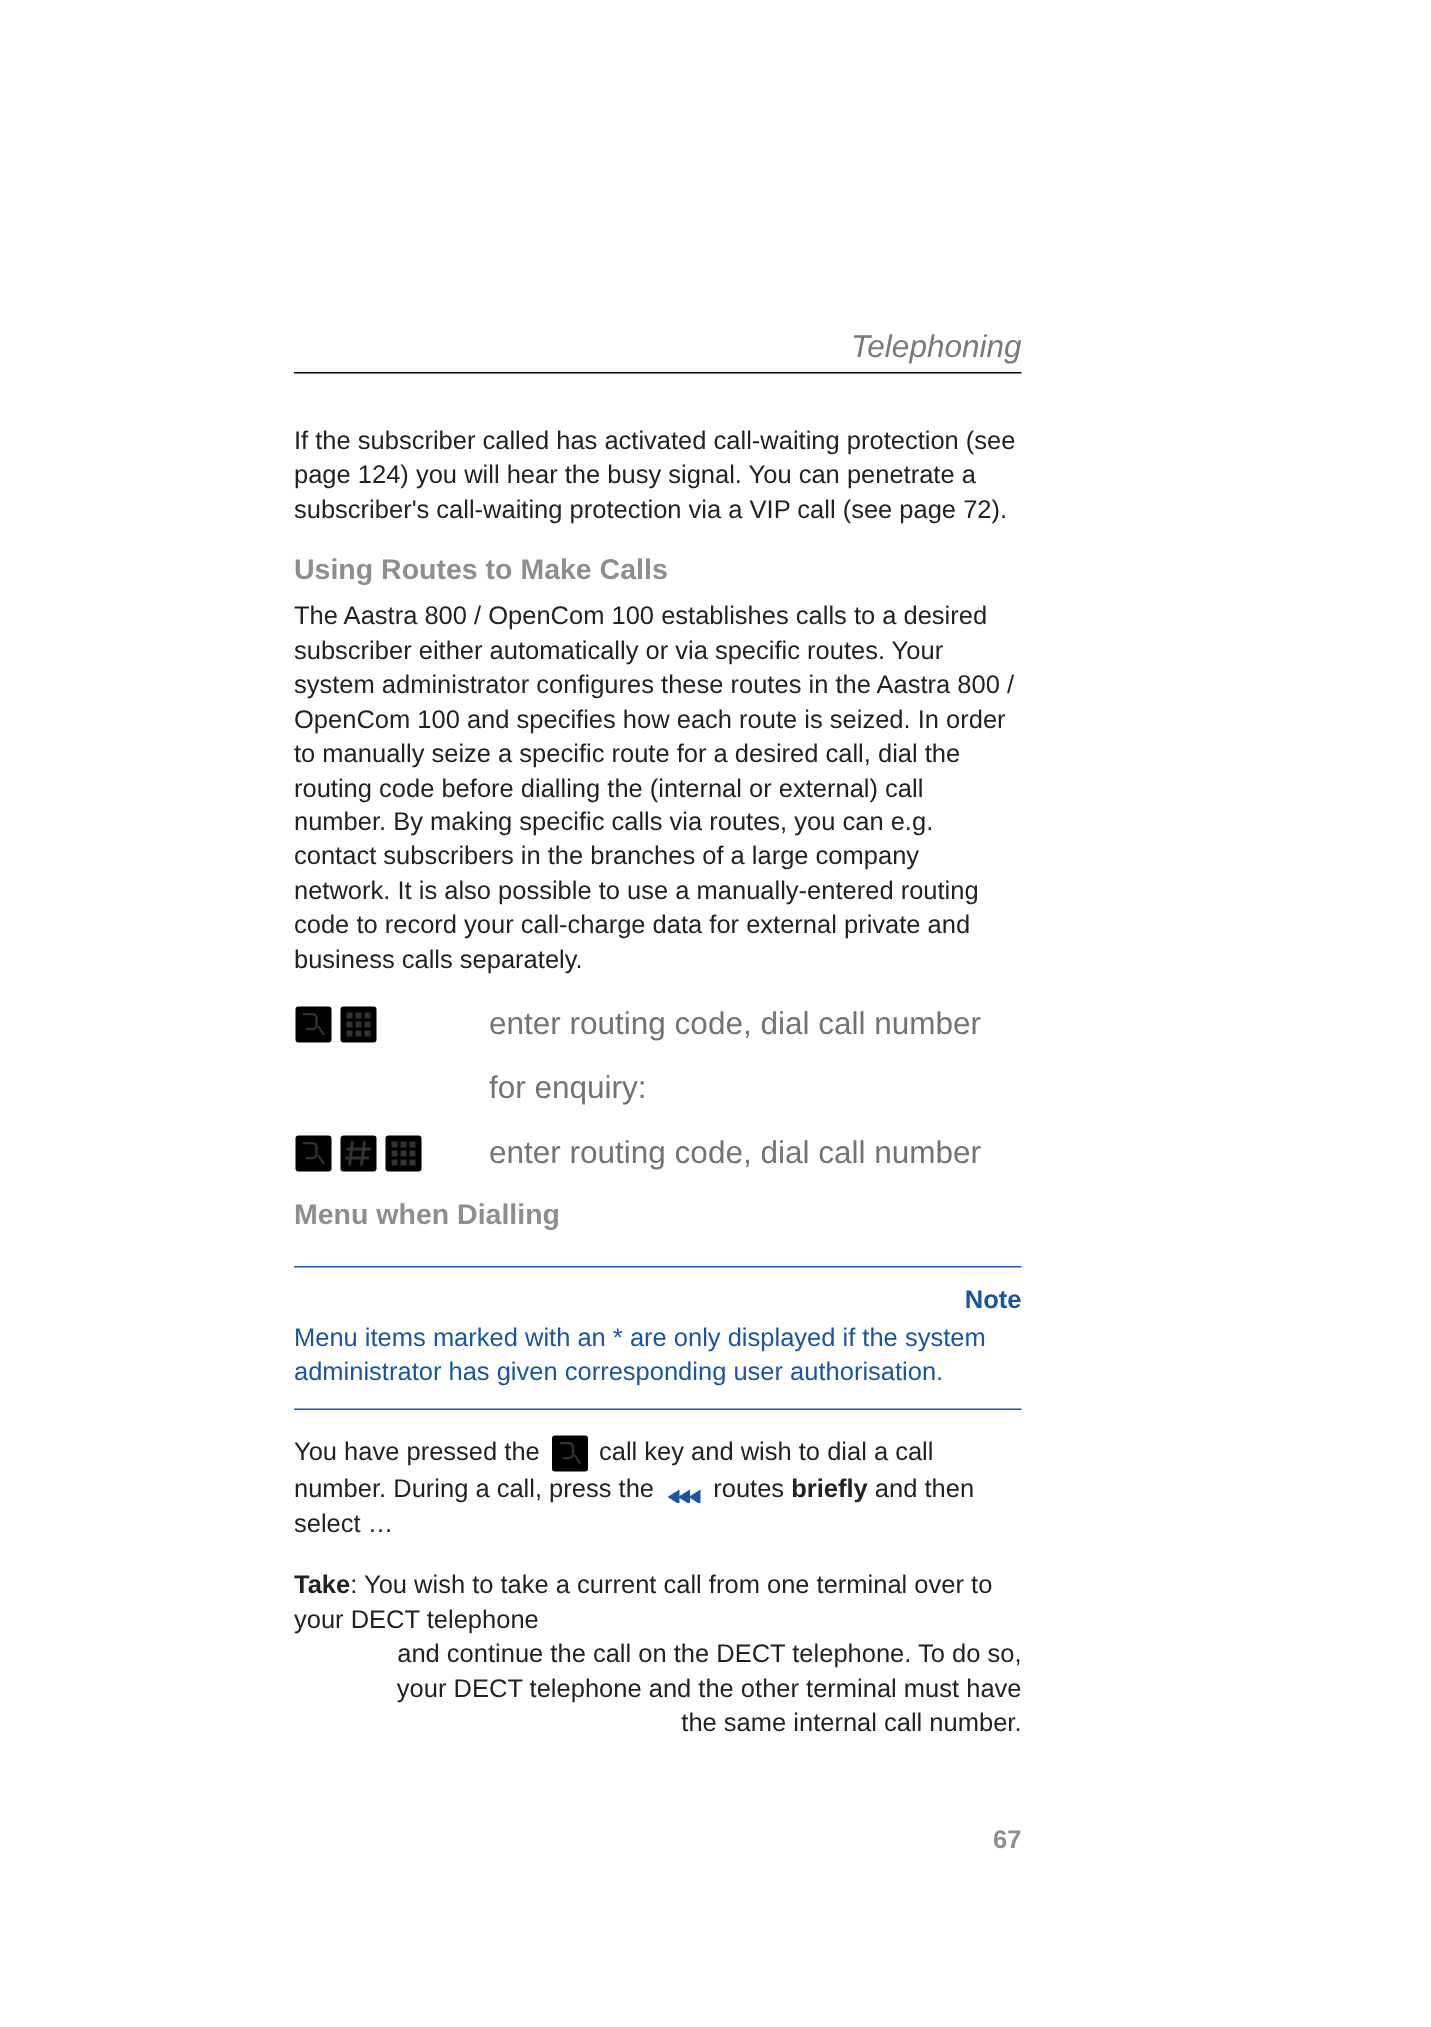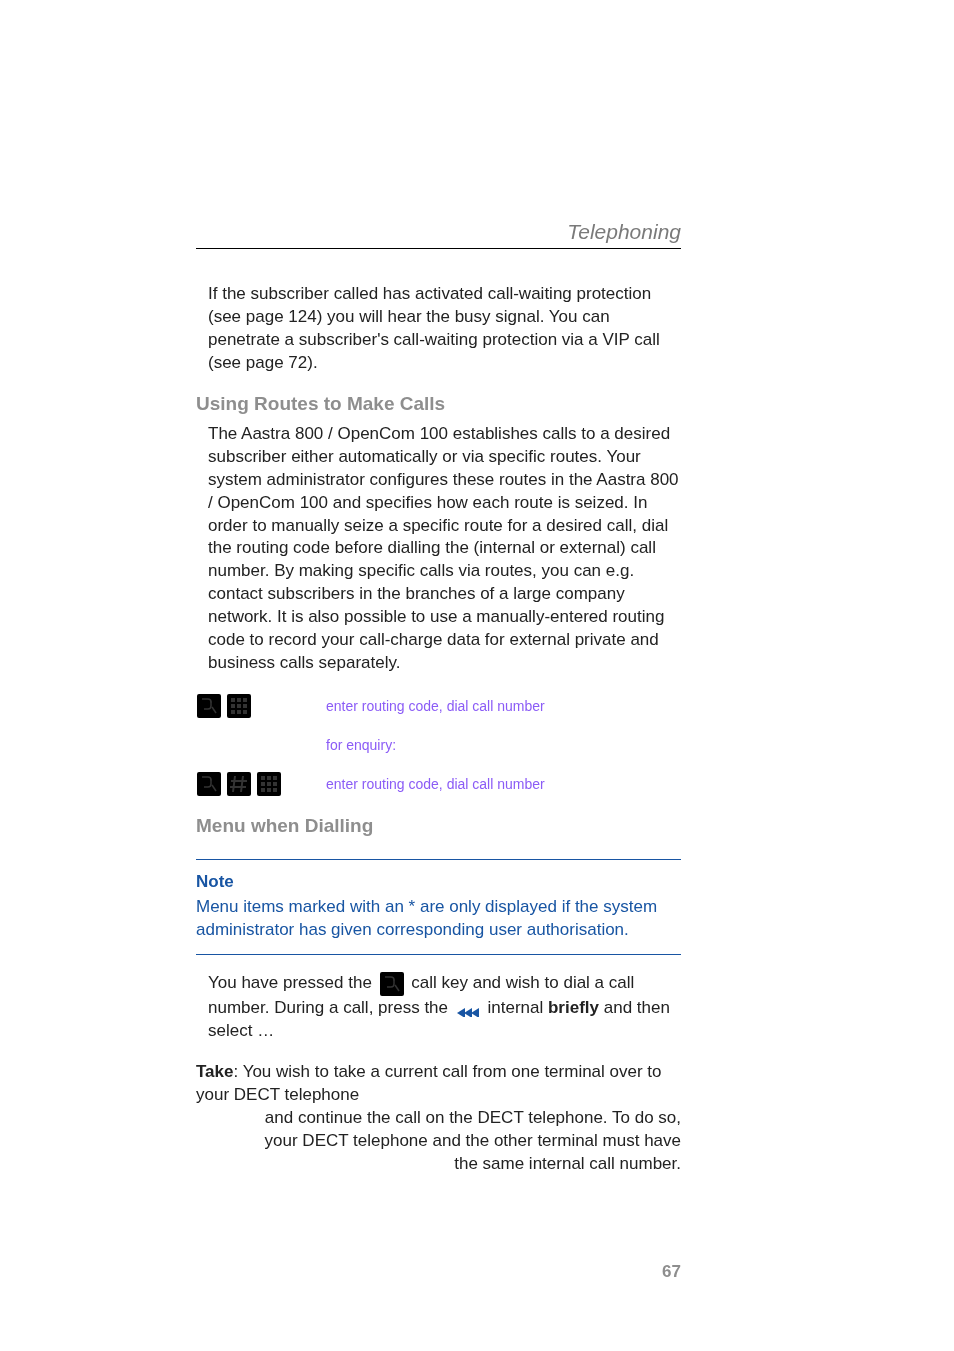--- a/index.html
+++ b/index.html
@@ -26,21 +26,21 @@
   }
   .rule {
     border: 0;
     border-top: 1px solid #000000;
     margin: 0 0 34px 0;
   }
   .body-text {
     font-size: 17px;
     line-height: 1.35;
     color: #222222;
-    margin: 0 0 18px 12px;
+    margin: 0 0 18px 0;
   }
   .heading {
     font-weight: bold;
     font-size: 19px;
     color: #8e8e8e;
     margin: 0 0 8px 0;
   }
   .steps {
     margin: 10px 0 18px 0;
   }
@@ -50,33 +50,34 @@
     margin: 6px 0 18px 0;
   }
   .step-icons {
     width: 130px;
     flex: 0 0 130px;
     display: flex;
     align-items: center;
     gap: 4px;
   }
   .step-text {
-    font-size: 14px;
-    color: #8b5cf6;
+    font-size: 21px;
+    color: #737373;
   }
   .note-rule {
     border: 0;
     border-top: 1px solid #1855a3;
     margin: 0;
   }
   .note-title {
     font-weight: bold;
     font-size: 17px;
     color: #1855a3;
     margin: 12px 0 4px 0;
+    text-align: right;
   }
   .note-text {
     font-size: 17px;
     line-height: 1.35;
     color: #1855a3;
     margin: 0 0 12px 0;
   }
   .bottom-rule {
     border: 0;
     border-top: 1px solid #1855a3;
@@ -97,21 +98,21 @@
     font-weight: bold;
   }
   .definition .hang {
     display: block;
     margin-left: 54px;
     text-align: right;
   }
   .page-number {
     position: absolute;
     right: 106px;
-    top: 1262px;
+    top: 1217px;
     font-size: 17px;
     font-weight: bold;
     color: #8e8e8e;
   }
 
   
   svg.ic {
     width: 26px;
     height: 26px;
     vertical-align: middle;
@@ -214,21 +215,21 @@
       <svg class="ic">
           <use href="#icon-call-key"></use>
         </svg>
     </span>
     <span> call key and wish to dial a call number. During a call, press the </span>
     <span class="inline-icon">
       <svg class="ic" style="width:26px;height:16px">
           <use href="#icon-arrows"></use>
         </svg>
     </span>
-    <span> internal </span>
+    <span> routes </span>
     <strong>briefly</strong>
     <span> and then select …</span>
   </p>
 
   <p class="definition">
     <span class="term">Take</span><span>: You wish to take a current call from one terminal over to your DECT telephone</span>
     <span class="hang">and continue the call on the DECT telephone. To do so, your DECT telephone and the other terminal must have the same internal call number.</span>
   </p>
 
 

